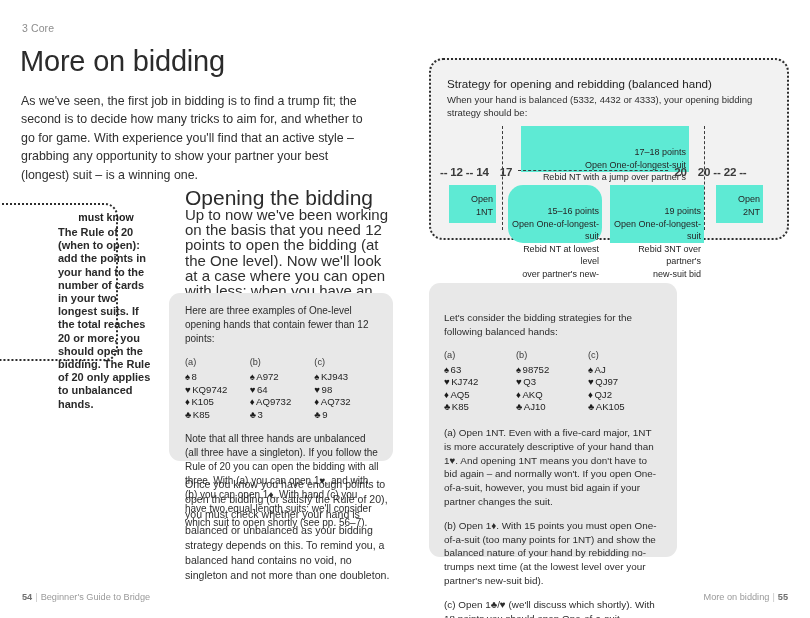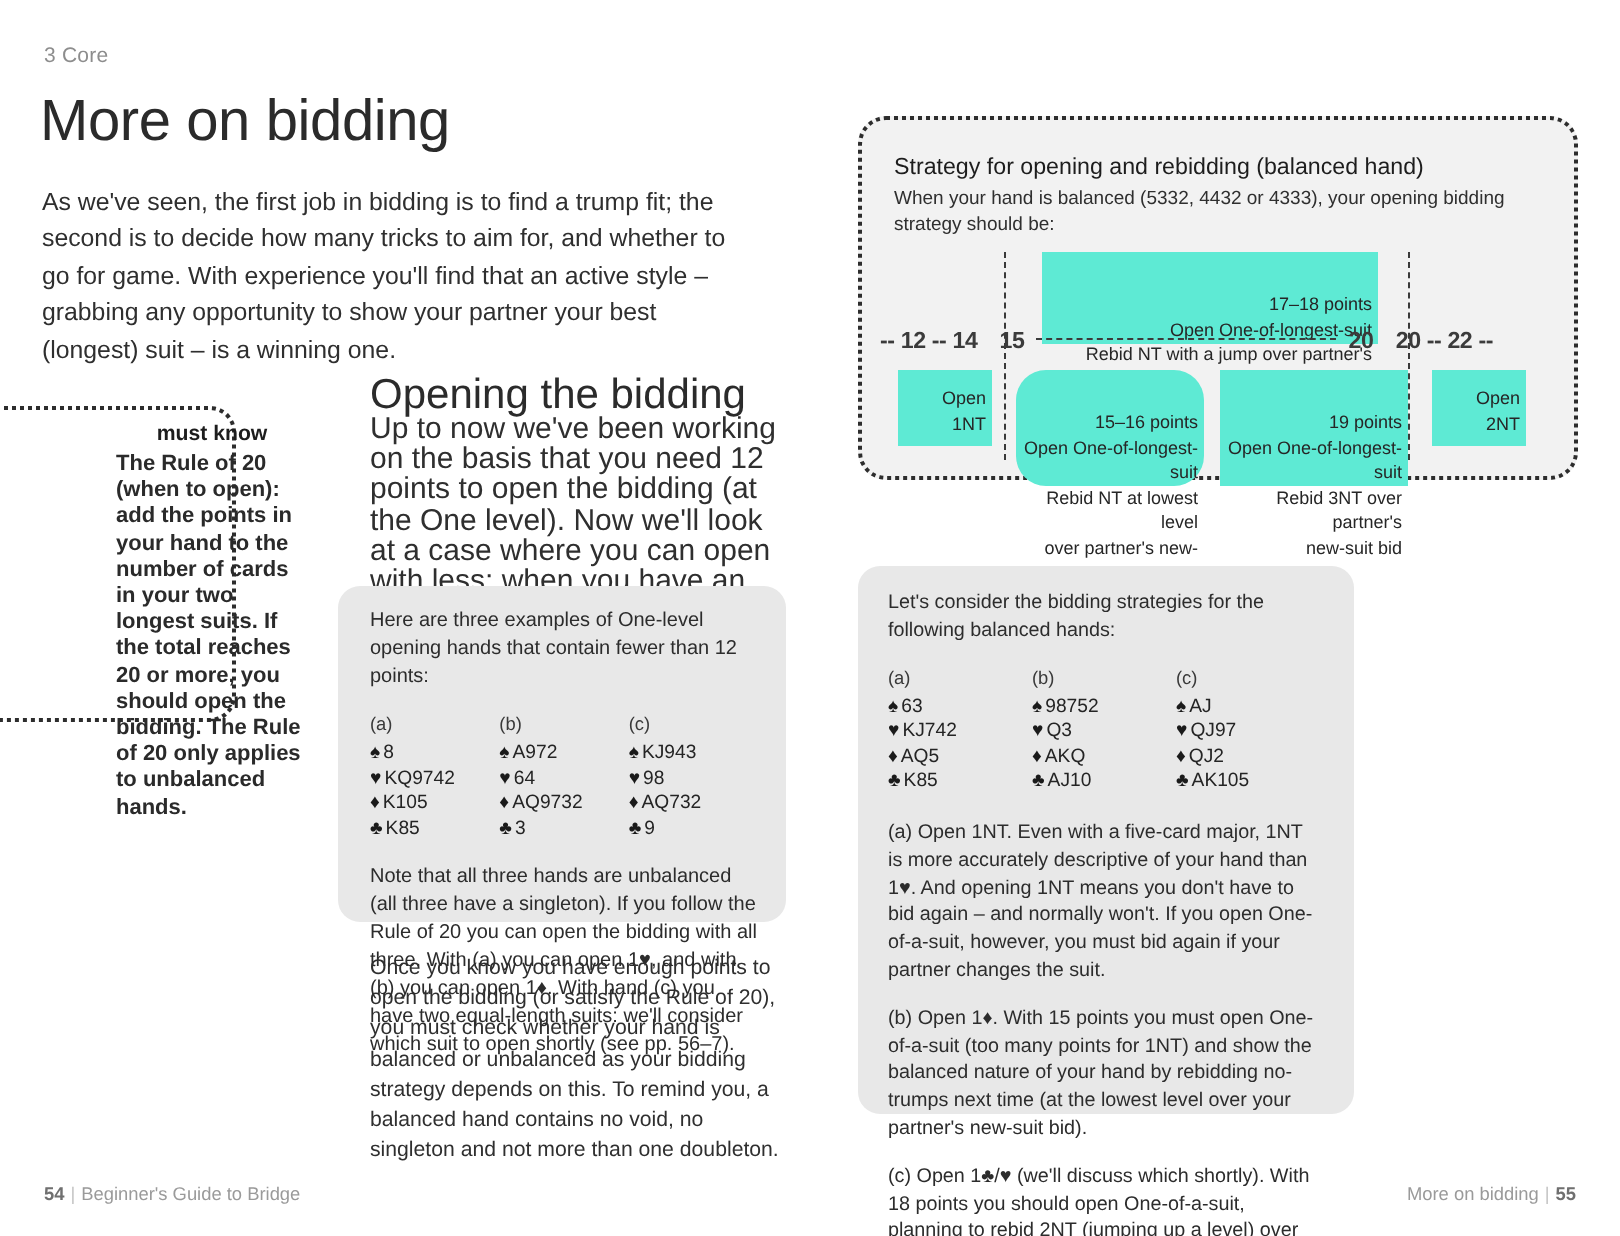--- a/index.html
+++ b/index.html
@@ -203,21 +203,21 @@
     border-top: 1.8px dashed #3b3b3b;
     height: 0;
     margin: 0 3px 3px 3px;
   }
   .dl-a { width: 150px; }
 
   .box-right-1 {
     position: absolute;
     left: 429px; top: 283px;
     width: 248px; height: 274px;
-    padding: 12px 16px 10px 15px;
+    padding: 28px 16px 10px 15px;
     background: #e8e8e8;
     border-radius: 11px;
   }
   .br-text {
     font-size: 9.9px;
     line-height: 13.8px;
     color: #2c2c2c;
   }
   .br-text + .br-text { margin-top: 10px; }
   .hands-r { display: flex; margin-top: 11px; margin-bottom: 12px; }
@@ -298,21 +298,21 @@
 
   <div class="vdash vd1"></div>
   <div class="vdash vd2"></div>
 
   <div class="block blk-top" style="white-space:pre-line">17–18 points
 Open One-of-longest-suit
 Rebid NT with a jump over partner's new-suit bid</div>
 
   <div class="scale">
     <span class="seg">-- 12 -- 14</span>
-    <span class="seg" style="margin-left:8px">15</span>
+    <span class="seg" style="margin-left:8px">17</span>
     <span class="dashline dl-a"></span>
     <span class="seg">20</span>
     <span class="seg" style="margin-left:8px">20 -- 22 --</span>
   </div>
 
   <div class="block blk-1nt" style="white-space:pre-line">Open
 1NT</div>
   <div class="block blk-1516" style="white-space:pre-line">15–16 points
 Open One-of-longest-suit
 Rebid NT at lowest level

